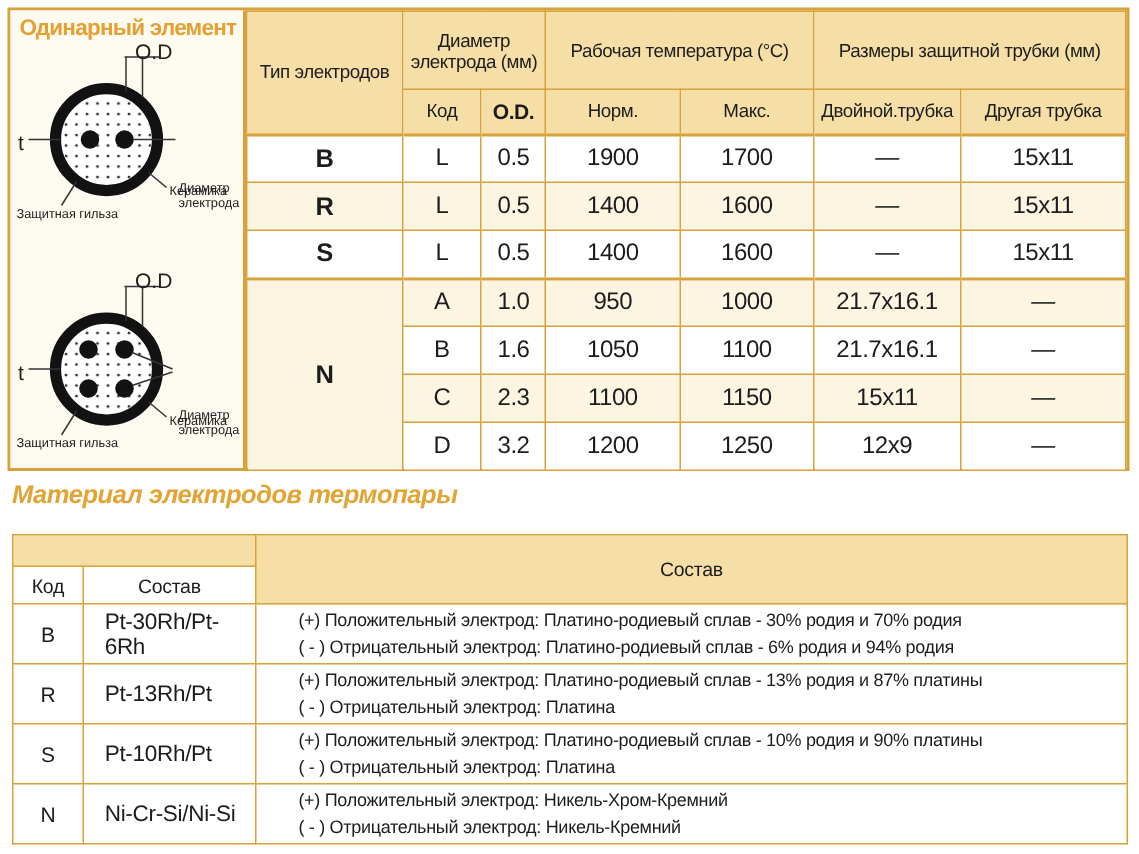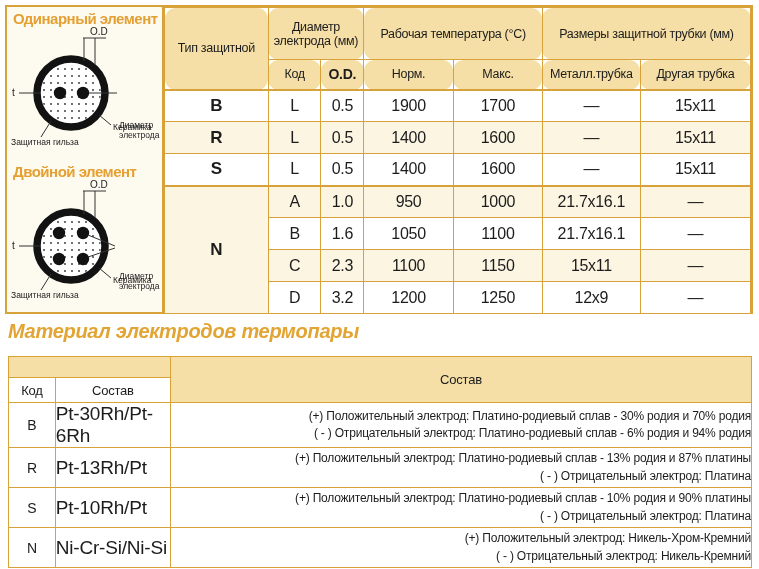--- a/index.html
+++ b/index.html
@@ -26,63 +26,63 @@
     width:157px;flex:0 0 157px;border-right:2px solid var(--gold);
     background:var(--panel);position:relative;
   }
   .diag{position:relative;height:153px;}
   .diag-title{
     position:absolute;left:6px;top:3px;font-size:15px;font-weight:bold;
     color:var(--title-gold);letter-spacing:-0.5px;white-space:nowrap;
   }
   .diag svg{position:absolute;left:0;top:18px;}
   .dlabel{position:absolute;font-size:8.5px;line-height:1.15;color:#222;white-space:nowrap;}
-  .dlabel.big{font-size:10px;}
+  .dlabel.big{font-size:14px;}
   .dlabel.wrap{white-space:normal;width:46px;margin-top:36px;}
 
   
   .spec-table{
     flex:1;border-collapse:collapse;table-layout:fixed;width:100%;height:100%;
   }
   .spec-table th,.spec-table td{
     border:1.5px solid var(--gold);text-align:center;vertical-align:middle;
     letter-spacing:-0.3px;overflow:hidden;
   }
-  .spec-table thead th{background:var(--tan);font-weight:normal;font-size:12.5px;border-radius:11px;}
+  .spec-table thead th{background:var(--tan);font-weight:normal;font-size:12.5px;}
   .spec-table thead tr.h1 th{height:52px;}
   .spec-table thead tr.h2 th{height:30px;}
   .spec-table thead th.od-h{font-weight:bold;font-size:14px;margin-top:48px;}
   .spec-table tbody tr{height:32px;}
   .spec-table tbody td{font-size:16px;background:#fff;}
   .spec-table tr.cream td{background:var(--cream);}
   .spec-table td.type-cell{font-weight:bold;font-size:17px;}
   .spec-table td.type-n{background:#fff;}
   .spec-table tr.group-sep td{border-top-width:2.5px;}
 
   
   .section-heading{
     position:absolute;left:8px;top:320px;
-    font-size:20px;font-weight:bold;font-style:italic;
+    font-size:17px;font-weight:bold;font-style:italic;
     color:#E2A432;letter-spacing:-0.3px;
   }
   .material-table{
     position:absolute;left:8px;top:356px;width:744px;
     border-collapse:collapse;table-layout:fixed;
   }
   .material-table th,.material-table td{
     border:1.5px solid var(--gold);vertical-align:middle;letter-spacing:-0.2px;
   }
   .material-table thead th{font-weight:normal;font-size:13px;background:#fff;}
   .material-table th.tan{background:var(--tan);}
   .material-table tr.mh1 th{height:21px;}
   .material-table tr.mh2 th{height:25px;}
   .material-table tbody tr{height:40px;}
   .material-table td.mcode{text-align:center;font-size:14px;}
-  .material-table td.mshort{text-align:left;font-size:19px;}
-  .material-table td.mcomp{text-align:right;padding-left:8px;font-size:12px;}
+  .material-table td.mshort{text-align:left;padding-left:14px;font-size:15px;}
+  .material-table td.mcomp{text-align:left;padding-left:28px;font-size:12px;}
   .material-table td.mcomp div{line-height:1.45;}
 </style>
 </head>
 <body>
 
 <div class="top-block">
 
   <div class="diagram-panel">
 
     <div class="diag">
@@ -108,21 +108,20 @@
         </g>
       </svg>
       <div class="dlabel big" style="left:83px;top:19px;">O.D</div>
       <div class="dlabel big" style="left:5px;top:80px;">t</div>
       <div class="dlabel wrap" style="left:112px;top:78px;">Диаметр электрода</div>
       <div class="dlabel" style="left:106px;top:116px;">Керамика</div>
       <div class="dlabel" style="left:4px;top:131px;">Защитная гильза</div>
     </div>
 
     <div class="diag">
-      <div class="diag-title">Двойной элемент</div>
       <svg width="157" height="135" viewBox="0 0 157 135">
         <defs>
           <pattern id="dots2" width="7" height="7" patternUnits="userSpaceOnUse">
             <circle cx="2" cy="2" r="0.9" fill="#2a2a2a"></circle>
           </pattern>
         </defs>
         <circle cx="64" cy="68" r="34" fill="#fff" stroke="#121212" stroke-width="7.5"></circle>
         <circle cx="64" cy="68" r="30" fill="url(#dots2)"></circle>
         <circle cx="52" cy="55" r="6.2" fill="#121212"></circle>
         <circle cx="76" cy="55" r="6.2" fill="#121212"></circle>
@@ -152,31 +151,31 @@
       <col style="width:17.7%">
         <col style="width:9%">
         <col style="width:7.3%">
       <col style="width:15.3%">
         <col style="width:15.2%">
         <col style="width:16.7%">
         <col style="width:18.8%">
     </colgroup>
     <thead>
       <tr class="h1">
-        <th rowspan="2">Тип защитной</th>
+        <th rowspan="2">Тип электродов</th>
         <th colspan="2">Диаметр электрода (мм)</th>
         <th colspan="2">Рабочая температура (°C)</th>
         <th colspan="2">Размеры защитной трубки (мм)</th>
       </tr>
       <tr class="h2">
         <th>Код</th>
         <th class="od-h">O.D.</th>
         <th>Норм.</th>
         <th>Макс.</th>
-        <th>Металл.трубка</th>
+        <th>Двойной.трубка</th>
         <th>Другая трубка</th>
       </tr>
     </thead>
     <tbody>
       <tr class="group-sep">
         <td class="type-cell">B</td>
         <td>L</td>
         <td>0.5</td>
         <td>1900</td>
         <td>1700</td>

